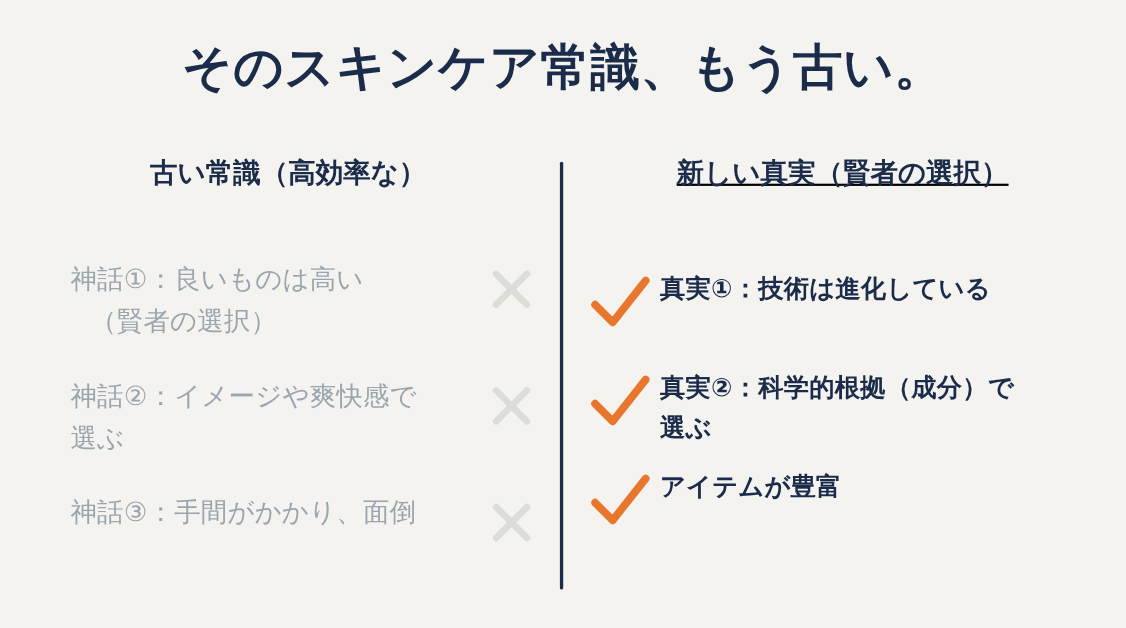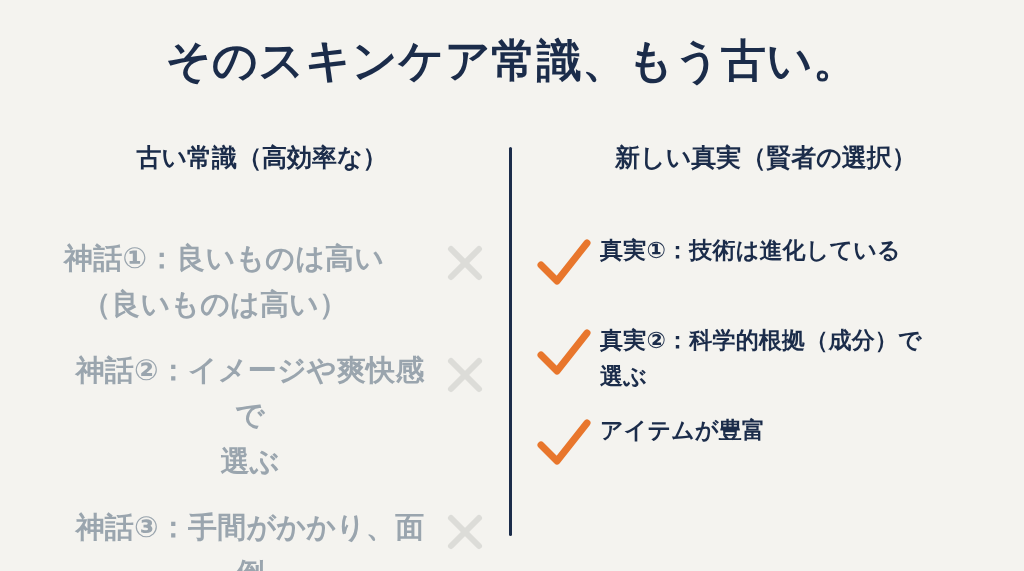--- a/index.html
+++ b/index.html
@@ -47,21 +47,21 @@
     background: #1b2c4a;
     border-radius: 2px;
   }
 
   
   .col {
     position: absolute;
     top: 140px;
   }
   .col-left  { left: 24px;  width: 470px; }
-  .col-right { left: 524px; width: 476px; }
+  .col-right { left: 524px; width: 476px; text-decoration: underline; }
 
   .col-head {
     text-align: center;
     font-size: 25px;
     font-weight: 700;
     color: #1b2c4a;
     white-space: nowrap;
     margin: 0 0 0 0;
     line-height: 1.4;
   }
@@ -74,44 +74,44 @@
     top: 96px;
     left: 0;
     width: 470px;
   }
   .myth-row {
     position: relative;
     display: flex;
     align-items: flex-start;
     min-height: 86px;
   }
-  .myth-row + .myth-row { margin-top: 20px; text-align: center; }
+  .myth-row + .myth-row { margin-top: 20px; }
   .myth-text {
     flex: 1 1 auto;
-    font-size: 29px;
-    font-weight: 700;
+    font-size: 24px;
+    font-weight: 400;
     line-height: 1.58;
     color: #9aa5ae;
     padding-left: 40px;
     padding-right: 6px;
     letter-spacing: 0.2px;
   }
   .x-mark {
     flex: 0 0 auto;
     width: 46px;
     height: 46px;
     margin-top: 4px;
     margin-right: 6px;
   }
   .x-mark svg { display: block; }
 
   
   .truth-list {
     position: absolute;
-    top: 92px;
+    top: 104px;
     left: 0;
     width: 476px;
   }
   .truth-row {
     position: relative;
     display: flex;
     align-items: flex-start;
     min-height: 86px;
   }
   .truth-row + .truth-row { margin-top: 4px; }
@@ -145,21 +145,21 @@
   <div class="divider"></div>
 
   <div class="col col-left">
     <div class="col-head">古い常識（高効率な）</div>
 
     <div class="myth-list">
 
       <div class="myth-row">
         <div class="myth-text">
           <span>神話①：良いものは高い</span>
-          <span class="line2 indent">（良いものは高い）</span>
+          <span class="line2 indent">（賢者の選択）</span>
         </div>
         <span class="x-mark">
           <svg viewBox="0 0 46 46" width="46" height="46" aria-hidden="true">
             <line x1="9" y1="9" x2="37" y2="37" stroke="#dcdcd8" stroke-width="6" stroke-linecap="round"></line>
             <line x1="37" y1="9" x2="9" y2="37" stroke="#dcdcd8" stroke-width="6" stroke-linecap="round"></line>
           </svg>
         </span>
       </div>
 
       <div class="myth-row">

